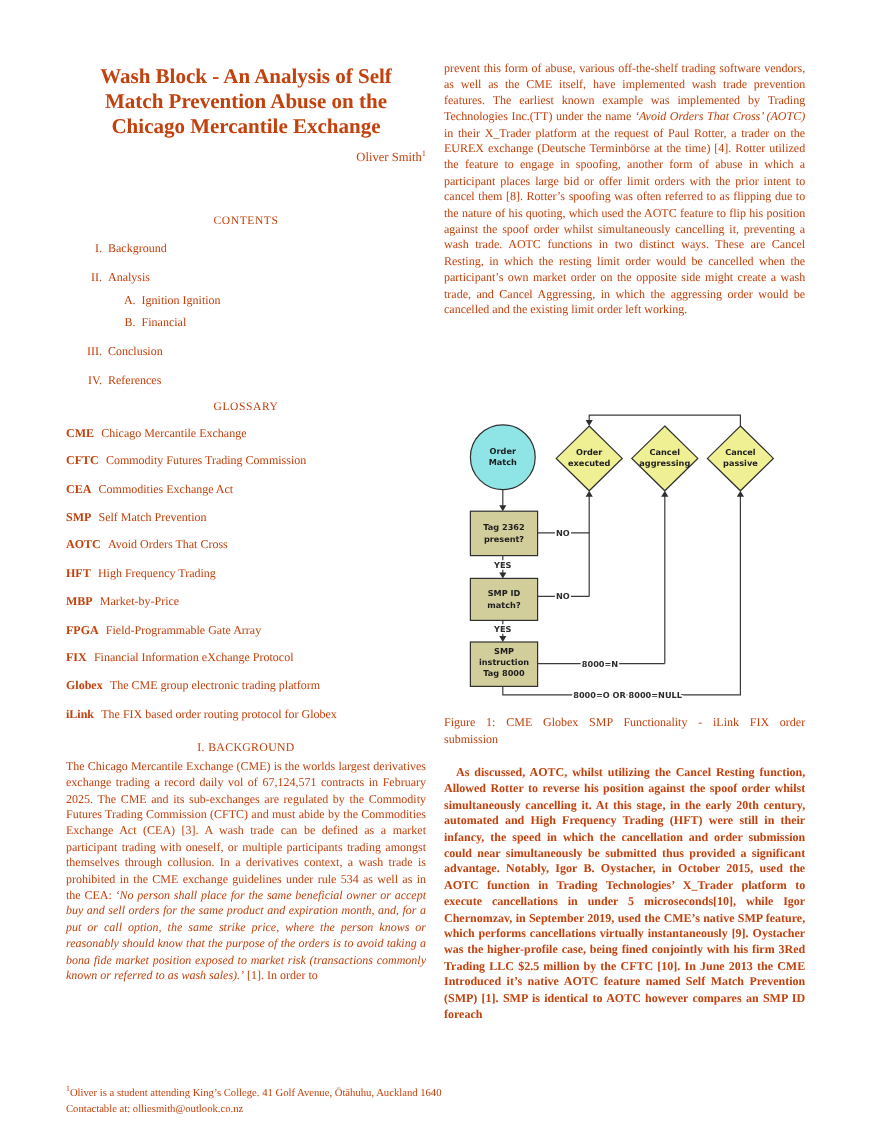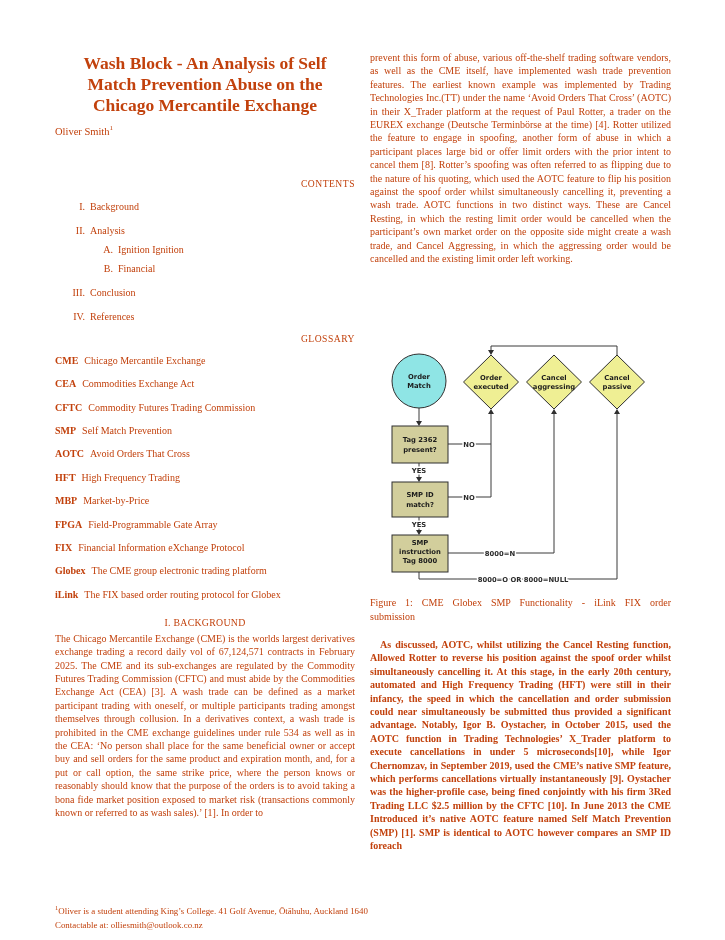--- a/index.html
+++ b/index.html
@@ -3,35 +3,35 @@
 <meta charset="utf-8">
 <style>
   html,body { margin:0; padding:0; background:#888; }
   .page {
     position:relative; width:725px; height:940px; margin:0 auto;
     background:#ffffff; overflow:hidden;
     font-family:"Liberation Serif", serif; color:#c2410c;padding-left:36px;
   }
   .col-left  { position:absolute; left:55px;  top:53px;  width:300px; }
   .title-line { font-size:17.5px; font-weight:bold; text-align:center; line-height:21px; }
-  .author { text-align:left; font-size:10.5px; margin-top:8px; }
+  .author { text-align:right; font-size:10.5px; margin-top:8px; }
   .author sup { font-size:7px; }
-  .small-head { text-align:right; font-size:9.6px; letter-spacing:0.5px; }
+  .small-head { text-align:center; font-size:9.6px; letter-spacing:0.5px; }
   .contents-head { margin-top:41px; }
   .toc { font-size:10px; }
   .toc-row { display:flex; margin-top:11px; line-height:13px; }
   .toc-num { width:30px; text-align:right; padding-right:5px; flex:none; }
   .toc-row.sub { margin-top:6px; }
   .toc-row.sub .toc-num { width:58px; }
   .glossary-head { margin-top:10px; }
   .gloss-row { margin-top:10.4px; font-size:10px; line-height:13px; }
   .gloss-term { font-weight:bold; margin-right:6px; }
   .section-head { text-align:center; font-size:9.8px; letter-spacing:0.3px; margin-top:16px; }
   .body-par { margin-top:4px; font-size:10px; line-height:13.4px; text-align:justify; }
-  .it { }
+  .it { font-style:italic; }
 
   .para-abs { position:absolute; left:370px; width:301px; font-size:10px; line-height:13.4px; text-align:justify; }
   .para1 { top:51px; }
   .para2 { top:638px; text-indent:10px;font-weight:bold; }
   .figure-wrap { position:absolute; left:383px; top:344px; width:300px; height:246px; }
   .caption { position:absolute; left:370px; top:596px; width:301px; font-size:10px; line-height:13.6px; }
   .caption .l1 { text-align:justify; text-align-last:justify; }
   .footnote { position:absolute; left:55px; top:901px; width:618px; font-size:8.9px; line-height:14.5px; }
   .footnote sup { font-size:6.5px; }
 
@@ -80,22 +80,22 @@
       <div class="toc-row">
         <span class="toc-num">IV.</span>
         <span class="toc-label">References</span>
       </div>
     </div>
 
     <div class="small-head glossary-head">GLOSSARY</div>
 
     <div>
       <div class="gloss-row"><span class="gloss-term">CME</span><span>Chicago Mercantile Exchange</span></div>
+      <div class="gloss-row"><span class="gloss-term">CFTC</span><span>Commodity Futures Trading Commission</span></div>
       <div class="gloss-row"><span class="gloss-term">CEA</span><span>Commodities Exchange Act</span></div>
-      <div class="gloss-row"><span class="gloss-term">CFTC</span><span>Commodity Futures Trading Commission</span></div>
       <div class="gloss-row"><span class="gloss-term">SMP</span><span>Self Match Prevention</span></div>
       <div class="gloss-row"><span class="gloss-term">AOTC</span><span>Avoid Orders That Cross</span></div>
       <div class="gloss-row"><span class="gloss-term">HFT</span><span>High Frequency Trading</span></div>
       <div class="gloss-row"><span class="gloss-term">MBP</span><span>Market-by-Price</span></div>
       <div class="gloss-row"><span class="gloss-term">FPGA</span><span>Field-Programmable Gate Array</span></div>
       <div class="gloss-row"><span class="gloss-term">FIX</span><span>Financial Information eXchange Protocol</span></div>
       <div class="gloss-row"><span class="gloss-term">Globex</span><span>The CME group electronic trading platform</span></div>
       <div class="gloss-row"><span class="gloss-term">iLink</span><span>The FIX based order routing protocol for Globex</span></div>
     </div>
 

